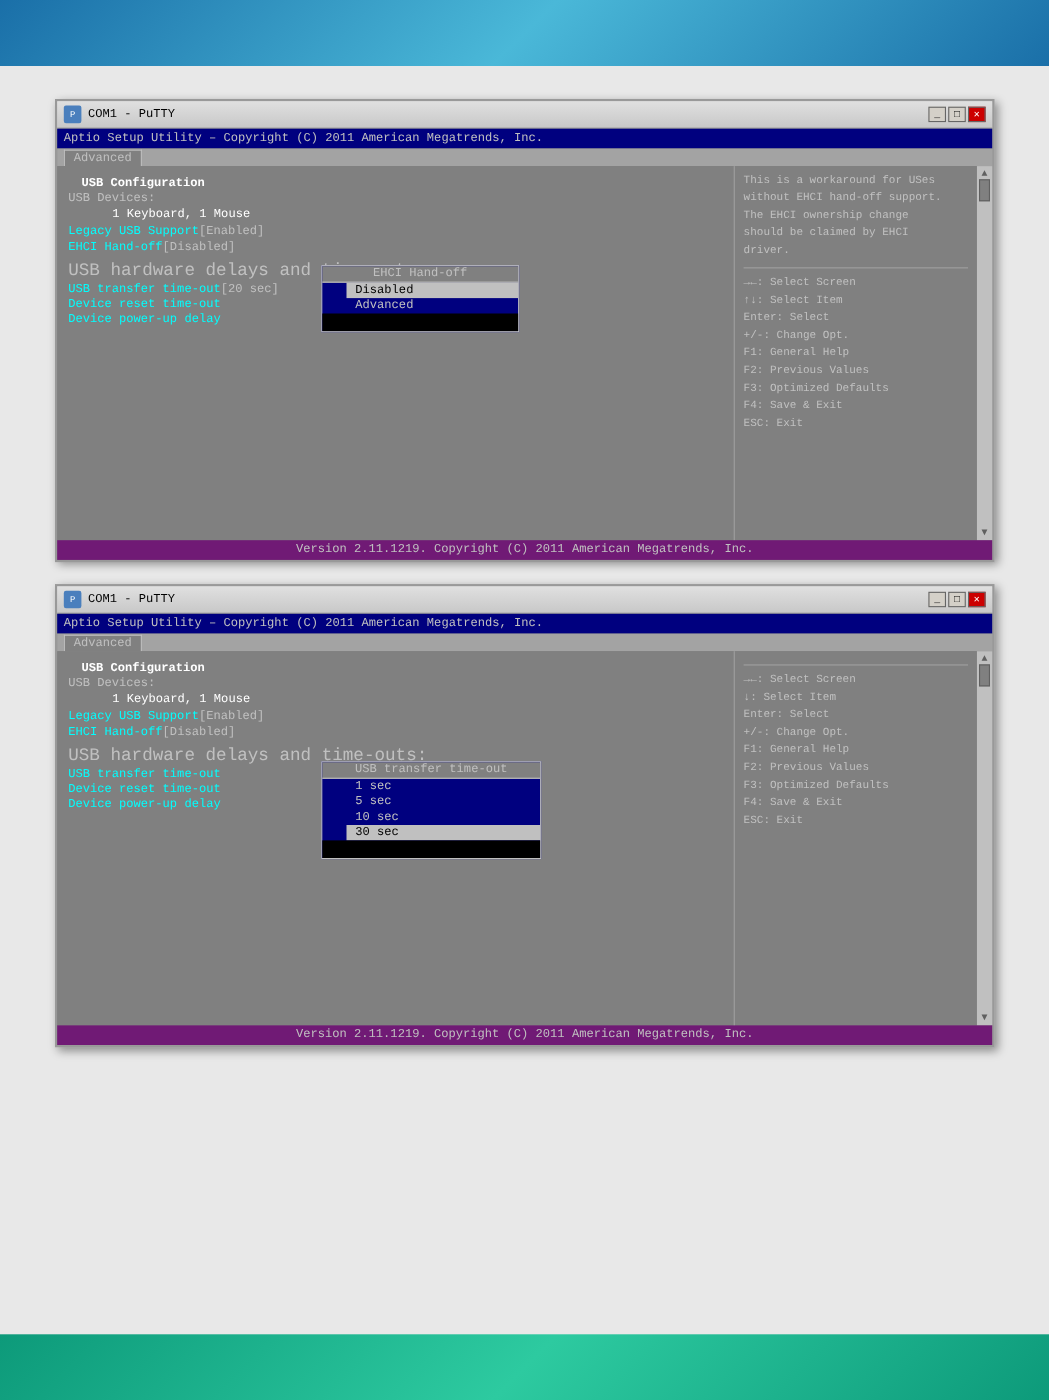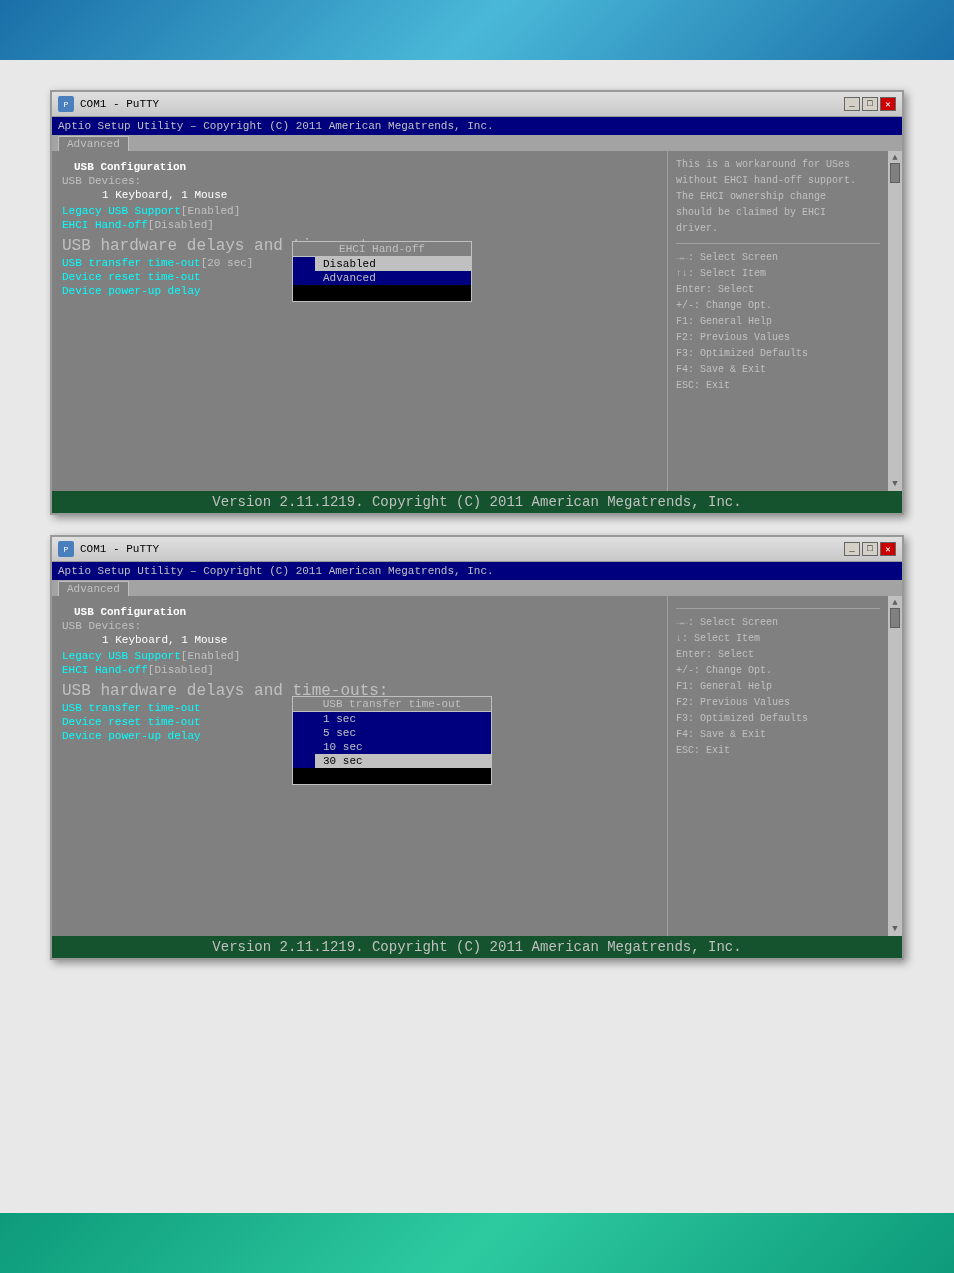--- a/index.html
+++ b/index.html
@@ -189,25 +189,25 @@
       margin: 6px 0;
     }
 
     .bios-key-help {
       font-size: 10px;
       color: #c0c0c0;
       line-height: 1.6;
     }
 
     .bios-footer {
-      background: #14532d;
+      background: #701a75;
       color: #c0c0c0;
       text-align: center;
       padding: 3px 6px;
-      font-size: 14px;
+      font-size: 11px;
     }
 
     
     .bios-popup {
       position: absolute;
       background: #00007f;
       border: 1px solid #c0c0c0;
       color: #c0c0c0;
       font-family: 'Courier New', monospace;
       font-size: 11px;

